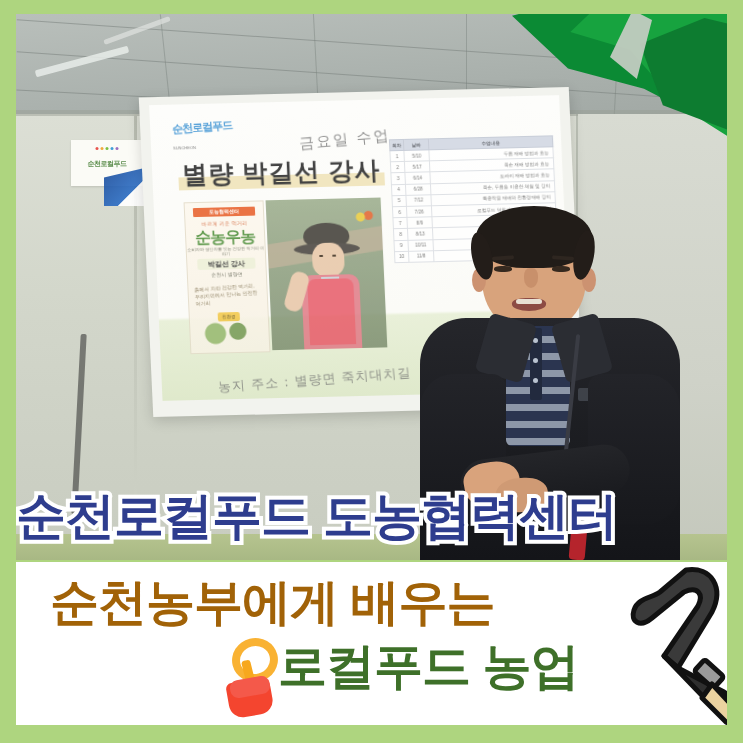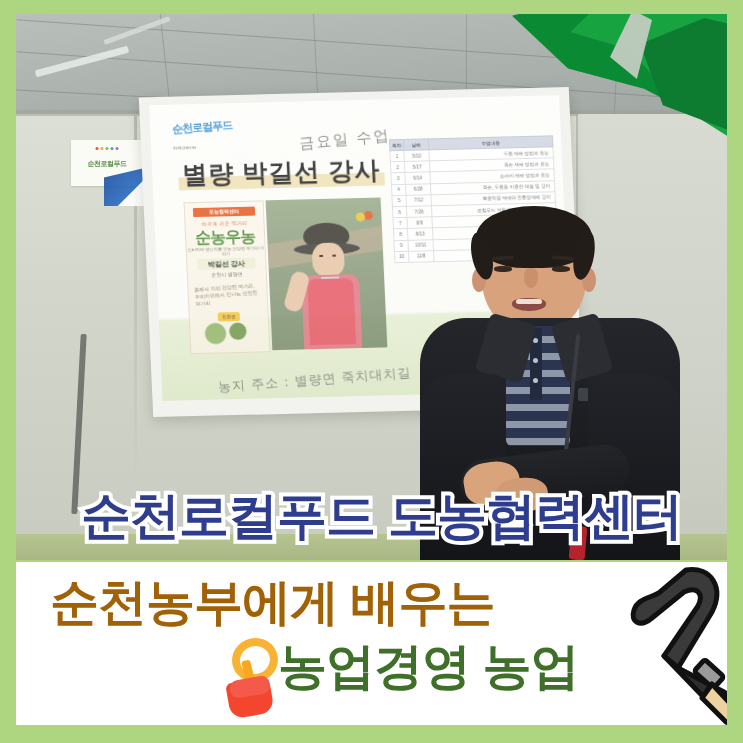--- a/index.html
+++ b/index.html
@@ -274,22 +274,22 @@
     clip-path:polygon(0% 22%,62% 0%,100% 8%,100% 100%,22% 74%);
   }
   .leaf-gap{
     position:absolute;z-index:31;left:610px;top:10px;width:42px;height:84px;
     background:rgba(200,205,196,.92);
     clip-path:polygon(54% 0%,100% 12%,64% 82%,0% 56%);
   }
 
   
   .title-bar{
-    position:absolute;left:2px;top:470px;width:680px;height:92px;
-    z-index:32;display:flex;align-items:center;justify-content:flex-end;
+    position:absolute;left:16px;top:470px;width:680px;height:92px;
+    z-index:32;display:flex;align-items:center;justify-content:flex-start;
   }
   .title-text{
     font-size:50px;font-weight:bold;letter-spacing:-1px;
     color:#2e3d8e;
     -webkit-text-stroke:8px #ffffff;
     paint-order:stroke fill;
     white-space:nowrap;
   }
 
   
@@ -522,21 +522,21 @@
   <div class="card">
     <div class="card-line1">순천농부에게 배우는</div>
 
     <div class="shovel">
       <div class="sv-handle"></div>
       <div class="sv-shaft"></div>
       <div class="sv-blade"></div>
       <div class="sv-blade2"></div>
     </div>
 
-    <div class="card-line2">농업경영 농업</div>
+    <div class="card-line2">로컬푸드 농업</div>
 
     <svg class="hoe" viewBox="0 0 132 162">
       <path d="M74 6 C100 2 112 24 100 48 L66 104 L52 92 L86 42 C92 30 86 22 72 28 L40 54 C28 64 18 58 22 46 C26 34 40 34 48 28 Z" fill="#3a3a3a" stroke="#111" stroke-width="5" stroke-linejoin="round"></path>
       <path d="M66 104 L52 92 L104 146 C110 152 118 150 120 144 C122 138 118 132 112 128 Z" fill="#2f2f2f" stroke="#111" stroke-width="5" stroke-linejoin="round"></path>
       <rect x="84" y="102" width="26" height="16" rx="3" fill="#9a9a9a" stroke="#111" stroke-width="5" transform="rotate(42 97 110)"></rect>
       <path d="M100 120 L126 148 C130 154 122 162 114 158 L90 134 Z" fill="#ecd3a0" stroke="#111" stroke-width="5" stroke-linejoin="round"></path>
     </svg>
   </div>
 
   <div class="frame-border fb-top"></div>

